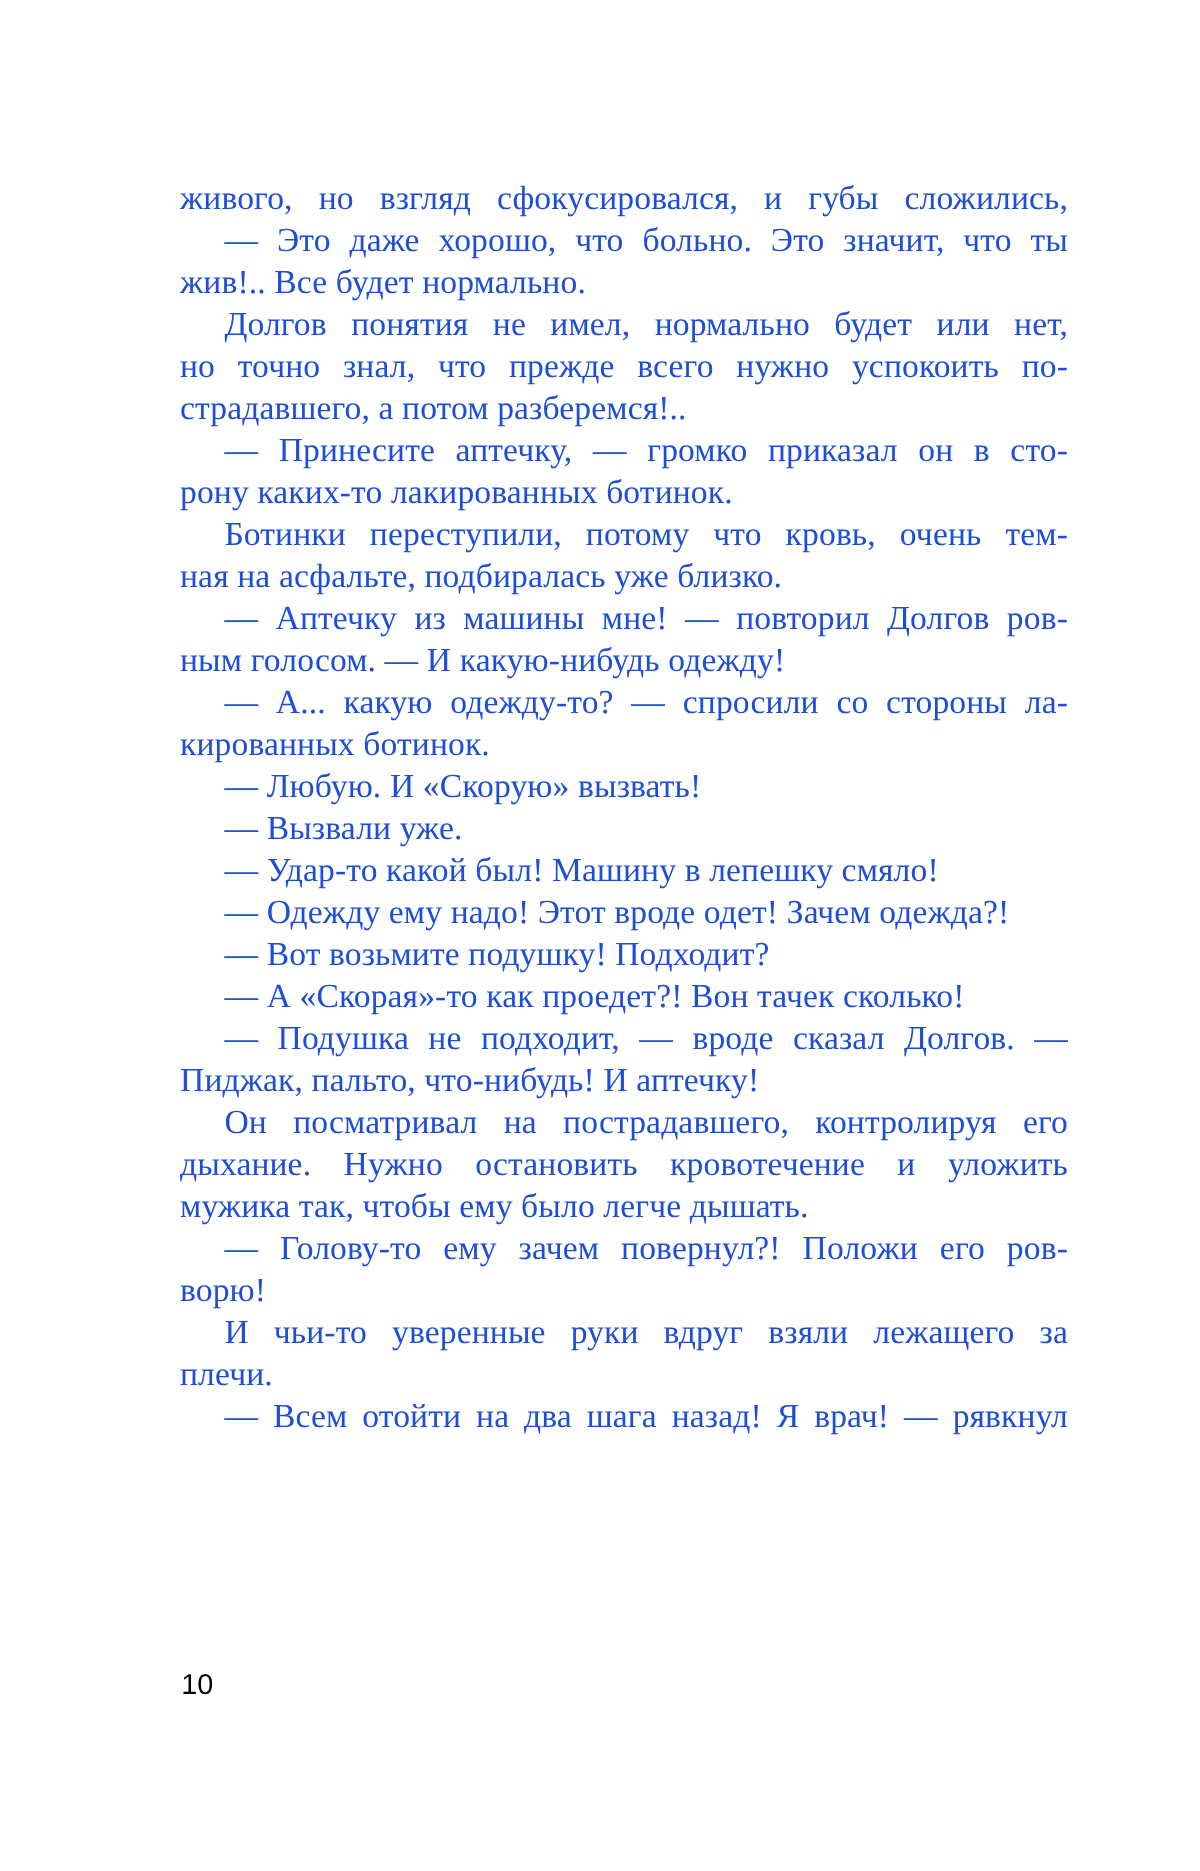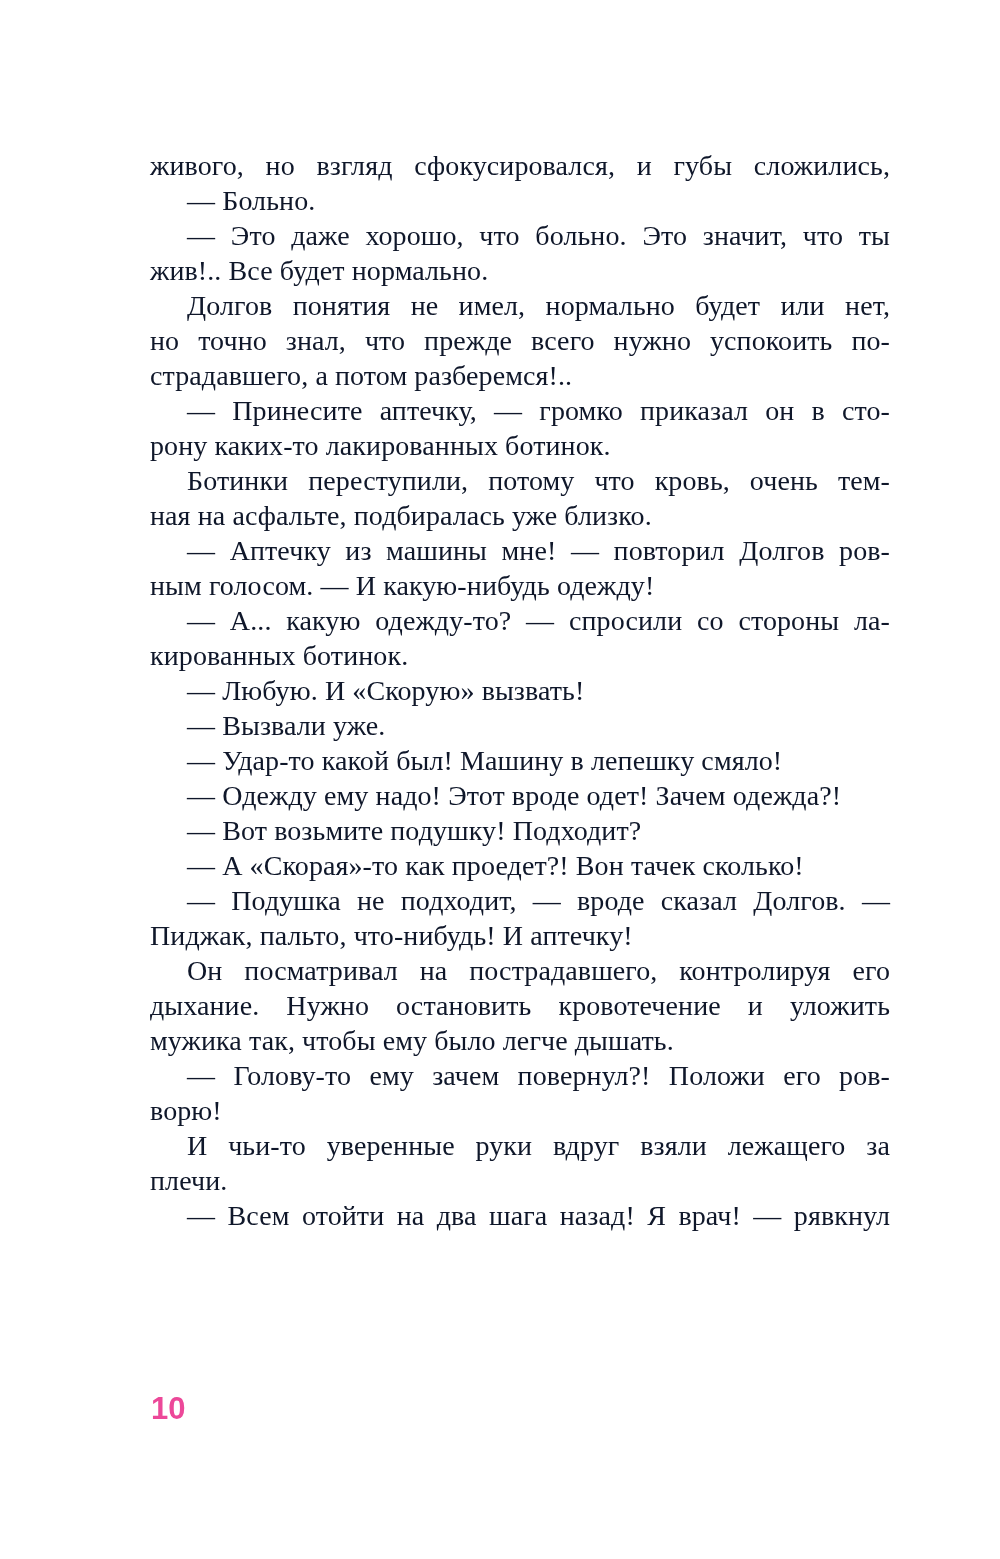--- a/index.html
+++ b/index.html
@@ -19,52 +19,51 @@
     background: #ffffff;
     overflow: hidden;
   }
   .text-block {
     position: absolute;
     left: 150px;
     top: 148px;
     width: 740px;
     font-size: 28px;
     line-height: 35px;
-    color: #0f172a;
+    color: #1d4ed8;
     letter-spacing: 0.1px;
   }
   .line {
     white-space: nowrap;
   }
   .line.indent {
     text-indent: 37px;
   }
   .line.justify {
     white-space: normal;
     text-align: justify;
     text-align-last: justify;
   }
   .page-number {
     position: absolute;
     left: 151px;
     top: 1393px;
     font-family: "Liberation Sans", "DejaVu Sans", sans-serif;
-    font-weight: bold;
-    font-size: 31px;
+    font-weight: normal;
+    font-size: 24px;
     line-height: 1;
-    color: #ec4899;
+    color: #000000;
   }
 </style>
 </head>
 <body>
 
 <div class="page">
   <div class="text-block" id="text-block">
       <div class="line justify">живого, но взгляд сфокусировался, и губы сложились,</div>
-      <div class="line indent">— Больно.</div>
       <div class="line indent justify">— Это даже хорошо, что больно. Это значит, что ты</div>
       <div class="line">жив!.. Все будет нормально.</div>
       <div class="line indent justify">Долгов понятия не имел, нормально будет или нет,</div>
       <div class="line justify">но точно знал, что прежде всего нужно успокоить по-</div>
       <div class="line">страдавшего, а потом разберемся!..</div>
       <div class="line indent justify">— Принесите аптечку, — громко приказал он в сто-</div>
       <div class="line">рону каких-то лакированных ботинок.</div>
       <div class="line indent justify">Ботинки переступили, потому что кровь, очень тем-</div>
       <div class="line">ная на асфальте, подбиралась уже близко.</div>
       <div class="line indent justify">— Аптечку из машины мне! — повторил Долгов ров-</div>

